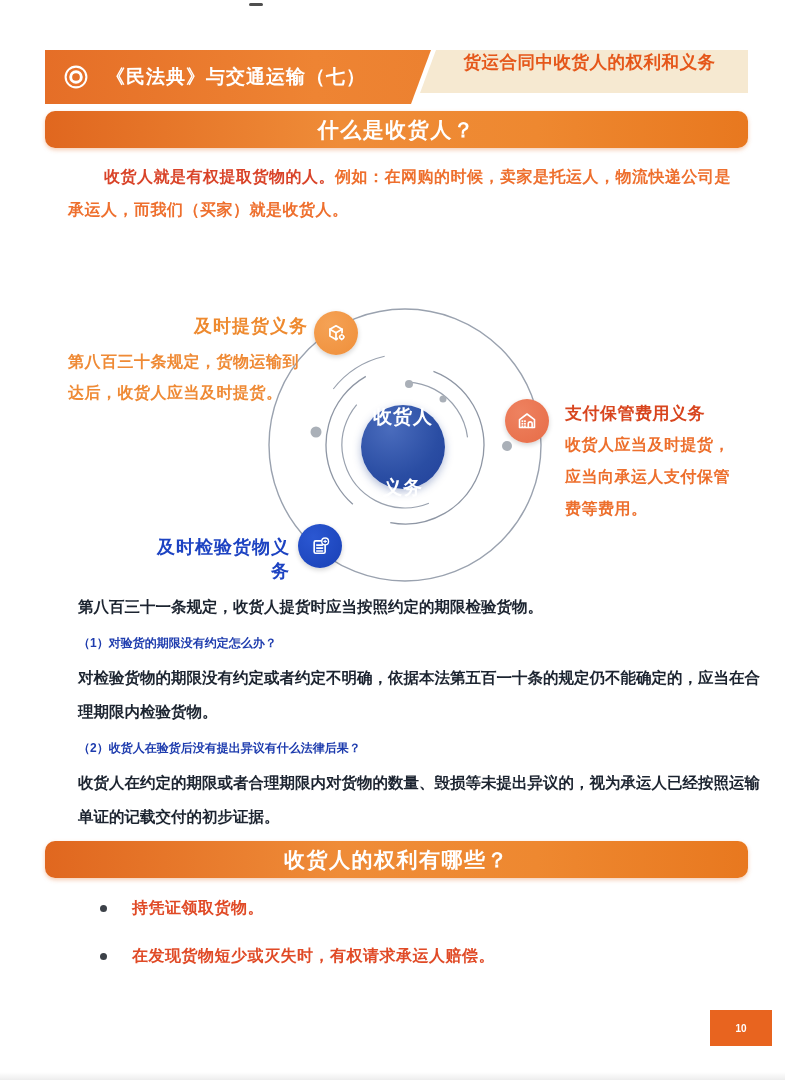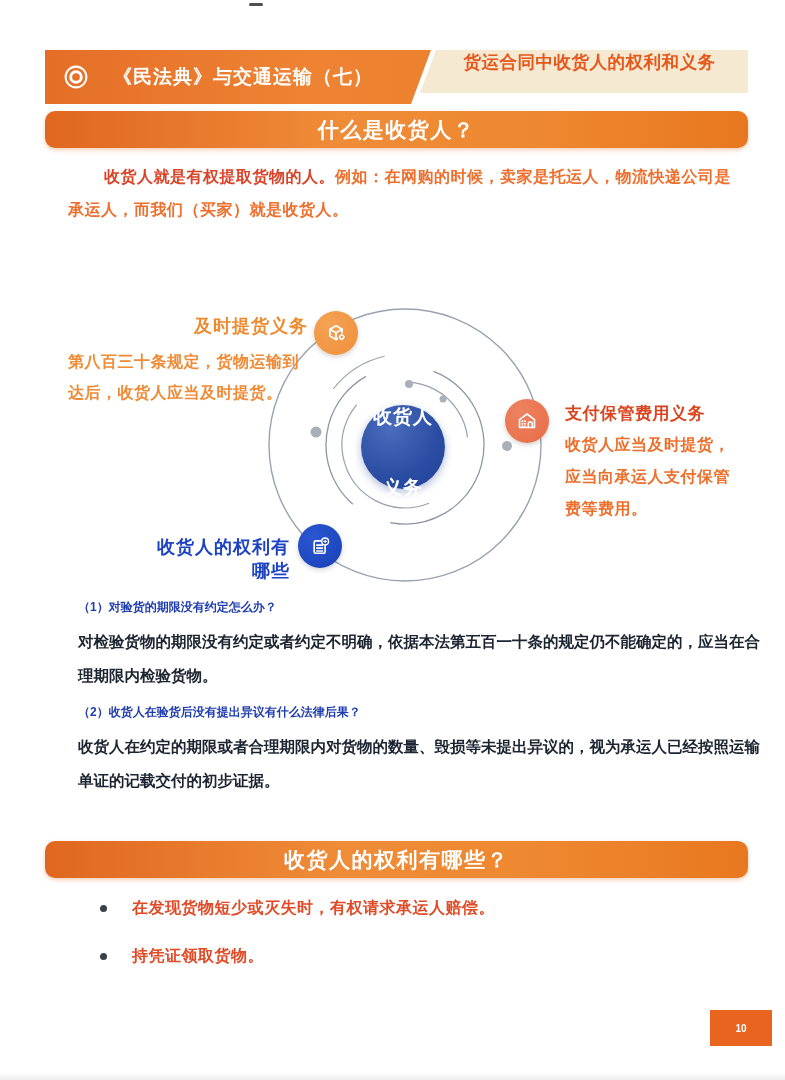--- a/index.html
+++ b/index.html
@@ -17,21 +17,21 @@
     pointer-events:none;
   }
   .top-dash{position:absolute;left:249px;top:3px;width:14px;height:3px;background:#4f4f4f;border-radius:2px;}
 
   
   .header{position:absolute;left:45px;top:50px;width:703px;height:43px;}
   .header-left{
     position:absolute;left:0;top:0;width:386px;height:54px;
     background:linear-gradient(90deg,#e56e27 0%,#ee8433 70%,#ec8130 100%);
     clip-path:polygon(0 0,100% 0,calc(100% - 20px) 100%,0 100%);
-    display:flex;align-items:center;gap:24px;padding-left:18px;box-sizing:border-box;
+    display:flex;align-items:center;gap:17px;padding-left:18px;box-sizing:border-box;
     color:#ffffff;font-weight:700;font-size:19px;letter-spacing:1px;
   }
   .header-right{
     position:absolute;left:370px;top:0;right:0;height:43px;
     background:#f6e9d1;
     clip-path:polygon(21px 0,100% 0,100% 100%,5px 100%);
     display:flex;justify-content:center;padding-left:16px;box-sizing:border-box;
     color:#e5571a;font-weight:700;font-size:17.5px;letter-spacing:0.5px;
   }
 
@@ -180,40 +180,41 @@
       <path d="M9.2 11.2 h5 M9.2 13.8 h5 M9.2 16.3 h5"></path>
       <circle cx="16.4" cy="8.1" r="2.9" fill="#1840b5" stroke-width="1.2"></circle>
       <path d="M15.3 8.1 h2.2 M16.4 7 v2.2" stroke-width="1"></path>
     </svg>
   </div>
 
   <div class="duty1-title">及时提货义务</div>
   <div class="duty1-desc">第八百三十条规定，货物运输到达后，收货人应当及时提货。</div>
   <div class="duty2-title">支付保管费用义务</div>
   <div class="duty2-desc">收货人应当及时提货，应当向承运人支付保管费等费用。</div>
-  <div class="duty3-title">收货人的权利有哪些</div>
+  <div class="duty3-title">及时检验货物义务</div>
 
   <div class="qa">
+    <p class="article">第八百三十一条规定，收货人提货时应当按照约定的期限检验货物。</p>
     <p class="question">（1）对验货的期限没有约定怎么办？</p>
     <p class="answer">对检验货物的期限没有约定或者约定不明确，依据本法第五百一十条的规定仍不能确定的，应当在合理期限内检验货物。</p>
     <p class="question">（2）收货人在验货后没有提出异议有什么法律后果？</p>
     <p class="answer">收货人在约定的期限或者合理期限内对货物的数量、毁损等未提出异议的，视为承运人已经按照运输单证的记载交付的初步证据。</p>
   </div>
 
   <div class="banner banner3">
     <span>收货人的权利有哪些？</span>
   </div>
   <div class="rights">
     <div class="right-row">
       <span class="bullet-dot"></span>
-      <span class="right-text">在发现货物短少或灭失时，有权请求承运人赔偿。</span>
+      <span class="right-text">持凭证领取货物。</span>
     </div>
     <div class="right-row">
       <span class="bullet-dot"></span>
-      <span class="right-text">持凭证领取货物。</span>
+      <span class="right-text">在发现货物短少或灭失时，有权请求承运人赔偿。</span>
     </div>
   </div>
 
   <div class="page-num">
     <span>10</span>
   </div>
 
 </div>
 
 </body></html>

